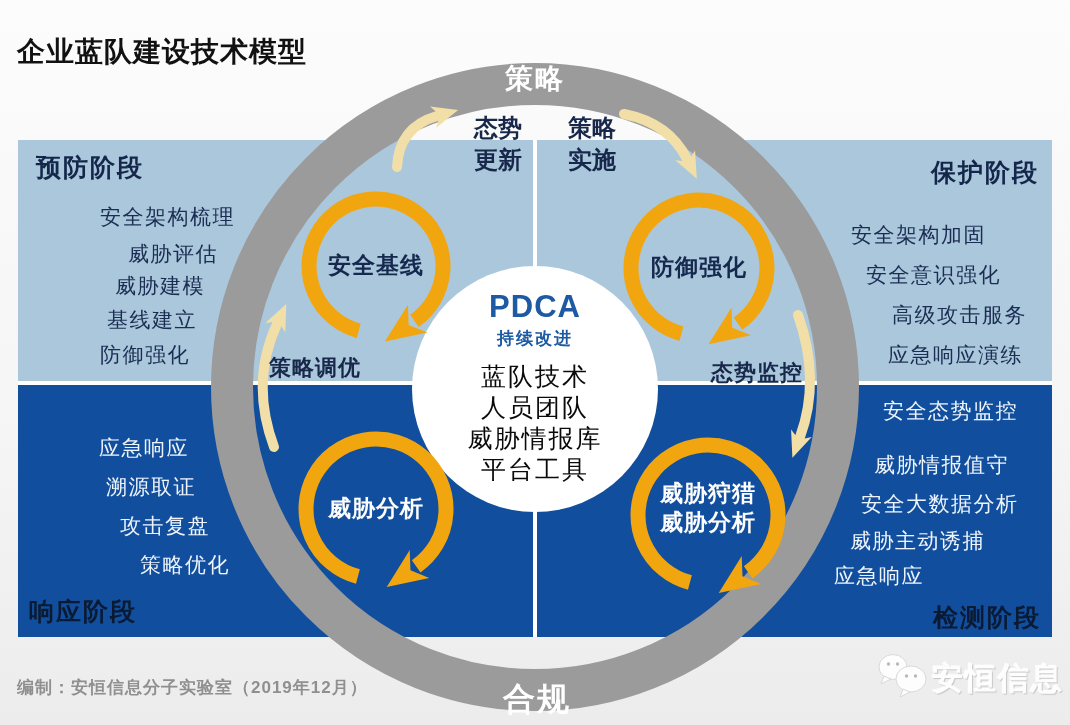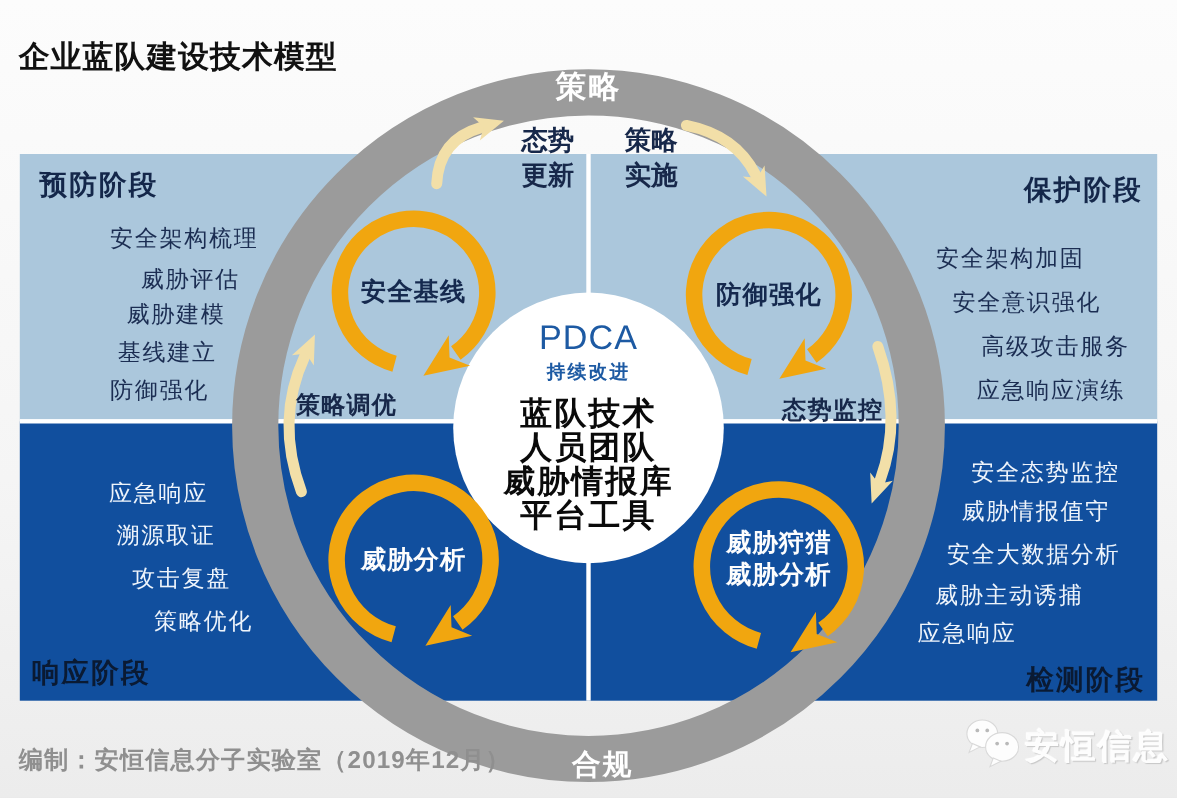--- a/index.html
+++ b/index.html
@@ -21,25 +21,25 @@
   .q-item.navy{color:#1b2d52;}
   .q-item.white{color:#eef4fb;}
   .flow-label{color:#17284a;font-weight:600;white-space:pre-line;text-align:center;}
   .flow-2l{font-size:24px;line-height:32px;}
   .flow-1l{font-size:22px;letter-spacing:1px;}
   .cycle-label{font-weight:800;text-align:center;letter-spacing:1px;white-space:pre-line;}
   .cycle-label.navy{color:#15294e;font-size:23px;}
   .cycle-label.white{color:#fdfdfd;font-size:23px;line-height:29px;}
   .ring-label{color:#fff;font-weight:800;text-align:center;letter-spacing:2px;}
   #center-text{left:410px;top:289px;width:250px;text-align:center;}
-  #pdca-line{font-size:31px;font-weight:400;color:#1d5aa3;letter-spacing:1px;}
+  #pdca-line{font-size:31px;font-weight:700;color:#1d5aa3;letter-spacing:1px;}
   #pdca-sub{font-size:17px;font-weight:800;color:#1d5aa3;margin-top:2px;letter-spacing:2px;}
-  .c-item{font-size:29px;font-weight:700;color:#0a0a0a;line-height:31px;letter-spacing:2px;}
+  .c-item{font-size:25px;font-weight:400;color:#0a0a0a;line-height:31px;letter-spacing:2px;}
   #center-items{margin-top:11px;}
-  #footer-credit{left:17px;top:676px;font-size:22px;font-weight:700;color:#8f8f8f;letter-spacing:1px;}
+  #footer-credit{left:17px;top:676px;font-size:17px;font-weight:700;color:#8f8f8f;letter-spacing:1px;}
   #watermark{left:872px;top:650px;width:196px;height:60px;}
   #watermark-text{position:absolute;left:60px;top:8px;font-size:31px;font-weight:700;color:#fdfdfd;
      letter-spacing:2px;text-shadow:1px 1px 1px #c6c6c6,-1px -1px 1px #ffffff;}
 </style>
 </head>
 <body>
 
 <div id="stage">
 
   <div class="q light abs" style="left:18px;top:140px;width:517px;height:243px;"></div>
@@ -69,21 +69,21 @@
 
     <path d="M 358.7,330.7 A 67,67 0 1,1 414.4,320.9" fill="none" stroke="#f1a60f" stroke-width="15" marker-end="url(#ah-o)"></path>
     <path d="M 681.4,333.7 A 68,68 0 1,1 738.0,323.7" fill="none" stroke="#f1a60f" stroke-width="15" marker-end="url(#ah-o)"></path>
     <path d="M 357.9,576.6 A 70,70 0 1,1 416.2,566.3" fill="none" stroke="#f1a60f" stroke-width="15" marker-end="url(#ah-o)"></path>
     <path d="M 689.9,582.6 A 70,70 0 1,1 748.2,572.3" fill="none" stroke="#f1a60f" stroke-width="15" marker-end="url(#ah-o)"></path>
   </svg>
 
   <div id="page-title" class="abs">企业蓝队建设技术模型</div>
 
   <div class="ring-label abs" style="left:435px;top:60px;width:200px;font-size:28px;">策略</div>
-  <div class="ring-label abs" style="left:448px;top:678px;width:200px;font-size:26px;">合规</div>
+  <div class="ring-label abs" style="left:437px;top:678px;width:200px;font-size:32px;">合规</div>
 
   <div class="phase on-light abs" style="left:36px;top:151px;">预防阶段</div>
   <div class="phase on-light abs" style="left:931px;top:156px;">保护阶段</div>
   <div class="phase on-dark abs" style="left:29px;top:595px;">响应阶段</div>
   <div class="phase on-dark abs" style="left:933px;top:601px;">检测阶段</div>
 
   <div class="q-item navy abs" style="left:100px;top:203px;">安全架构梳理</div>
   <div class="q-item navy abs" style="left:128px;top:240px;">威胁评估</div>
   <div class="q-item navy abs" style="left:115px;top:272px;">威胁建模</div>
   <div class="q-item navy abs" style="left:107px;top:306px;">基线建立</div>
@@ -92,21 +92,21 @@
   <div class="q-item navy abs" style="left:866px;top:261px;">安全意识强化</div>
   <div class="q-item navy abs" style="left:851px;top:221px;">安全架构加固</div>
   <div class="q-item navy abs" style="left:880px;top:301px;margin-left:12px;">高级攻击服务</div>
   <div class="q-item navy abs" style="left:888px;top:341px;">应急响应演练</div>
 
   <div class="q-item white abs" style="left:99px;top:434px;">应急响应</div>
   <div class="q-item white abs" style="left:106px;top:473px;">溯源取证</div>
   <div class="q-item white abs" style="left:120px;top:512px;">攻击复盘</div>
   <div class="q-item white abs" style="left:140px;top:551px;">策略优化</div>
 
-  <div class="q-item white abs" style="left:883px;top:415px;">安全态势监控</div>
+  <div class="q-item white abs" style="left:883px;top:397px;">安全态势监控</div>
   <div class="q-item white abs" style="left:874px;top:451px;">威胁情报值守</div>
   <div class="q-item white abs" style="left:861px;top:490px;">安全大数据分析</div>
   <div class="q-item white abs" style="left:850px;top:527px;">威胁主动诱捕</div>
   <div class="q-item white abs" style="left:834px;top:562px;">应急响应</div>
 
   <div class="flow-label flow-2l abs" style="left:462px;top:112px;width:72px;">态势
 更新</div>
   <div class="flow-label flow-2l abs" style="left:556px;top:112px;width:72px;">策略
 实施</div>
   <div class="flow-label flow-1l abs" style="left:269px;top:353px;">策略调优</div>

